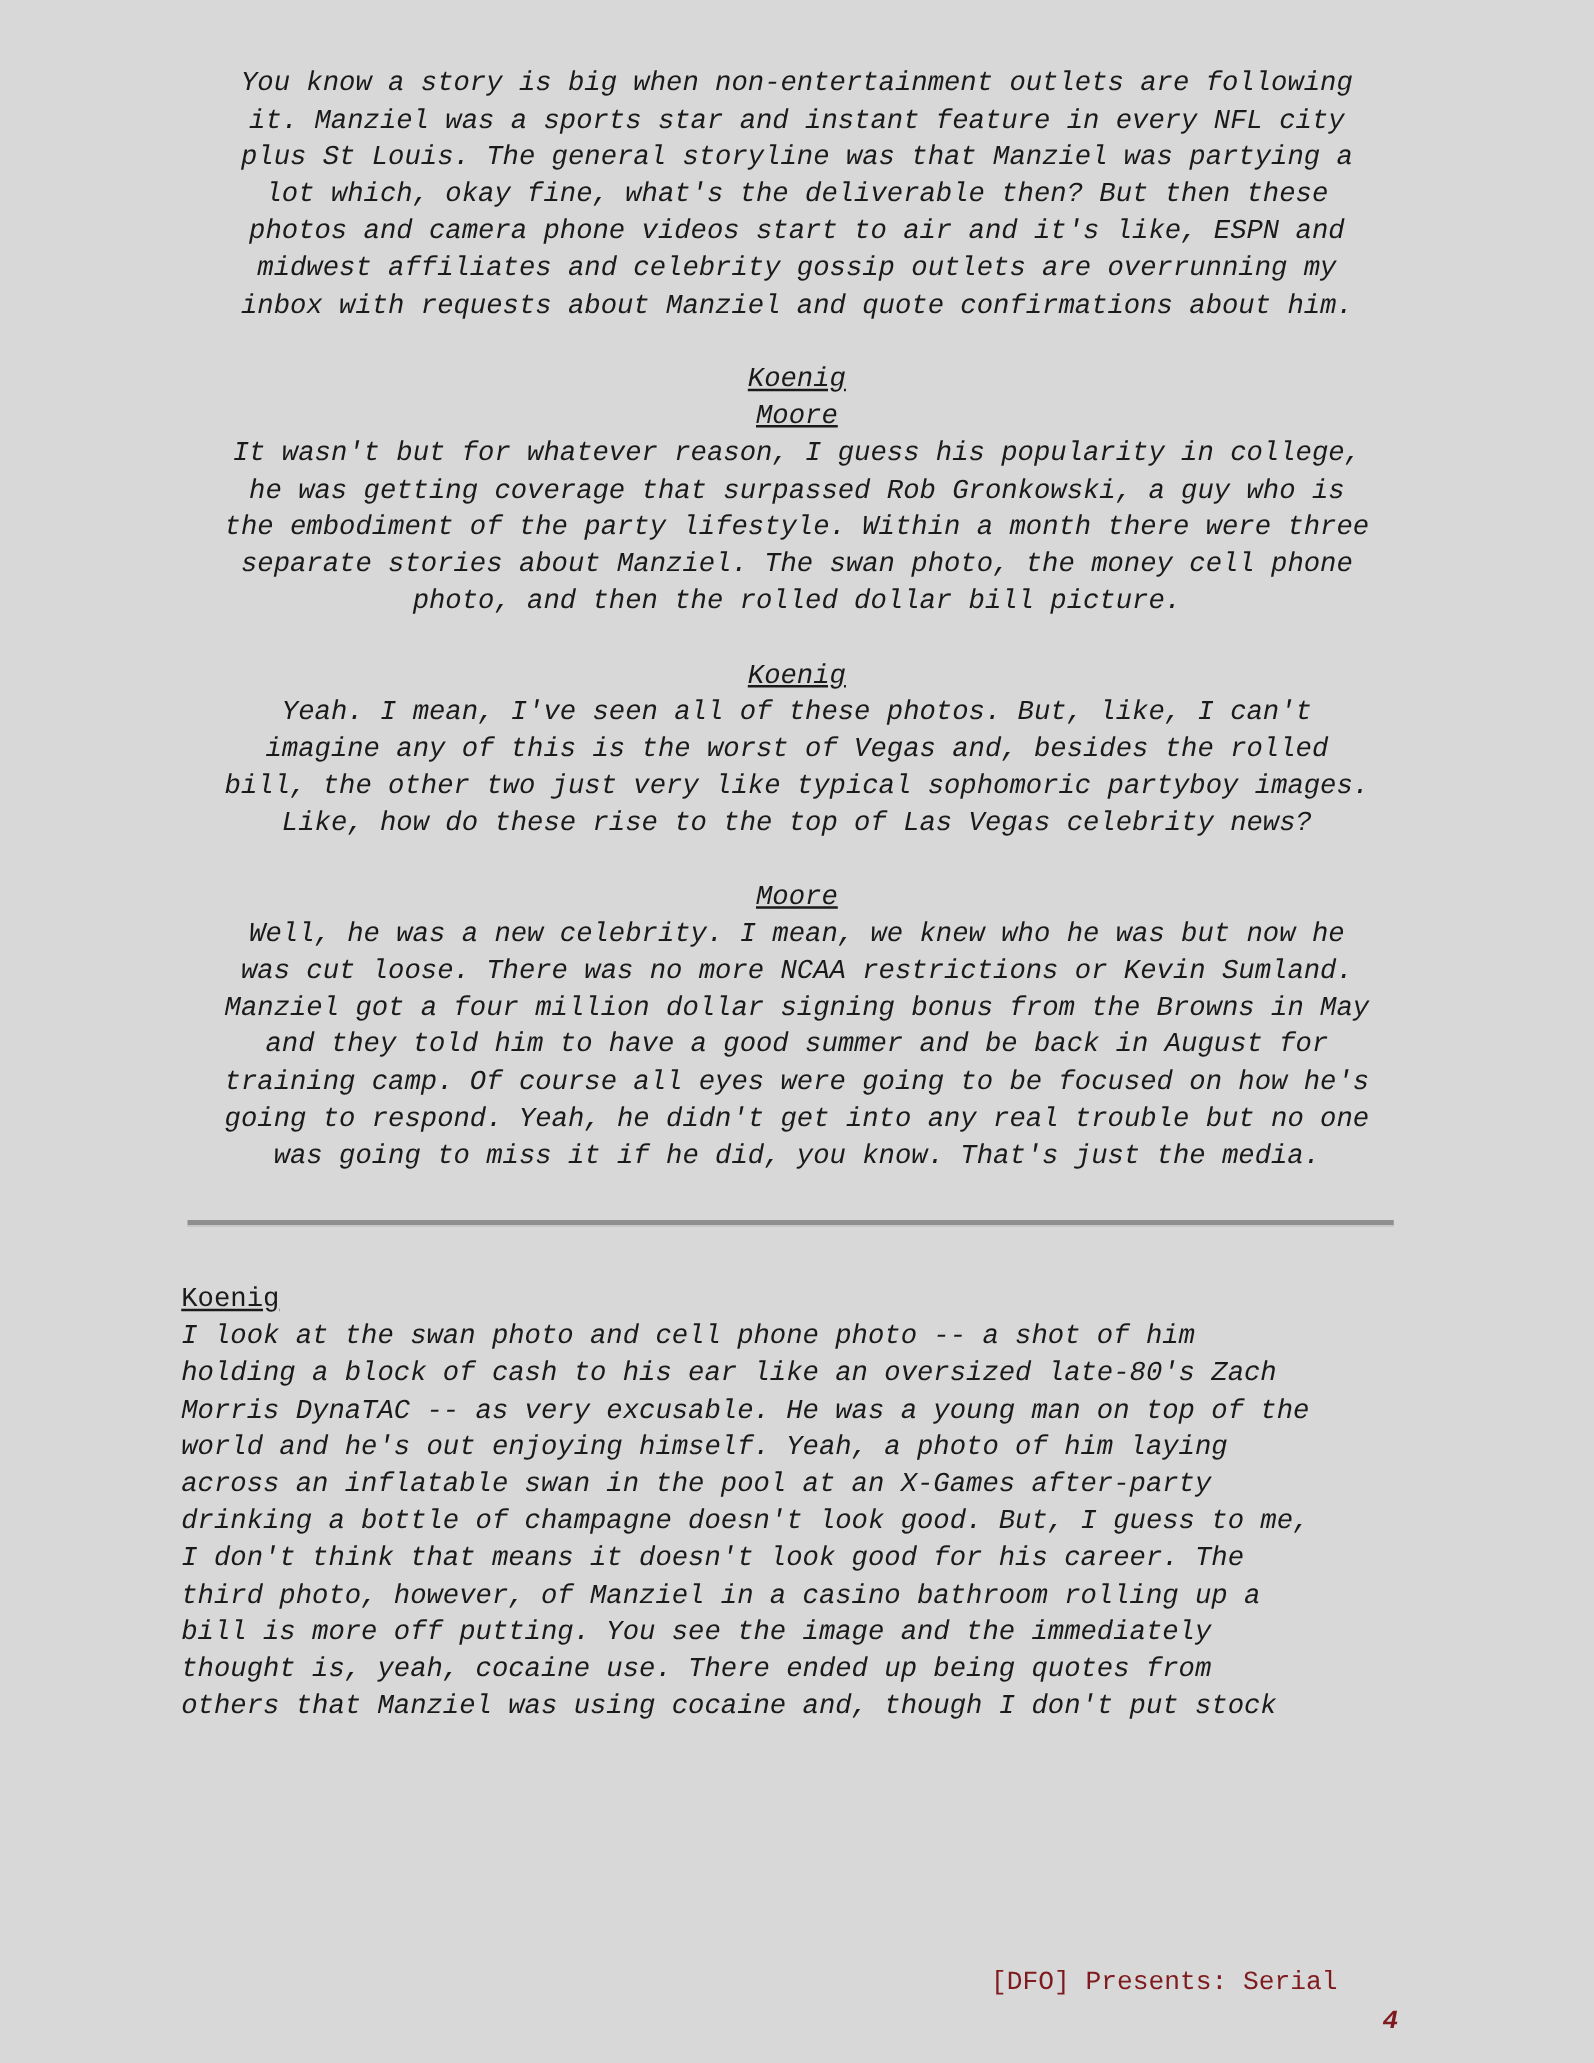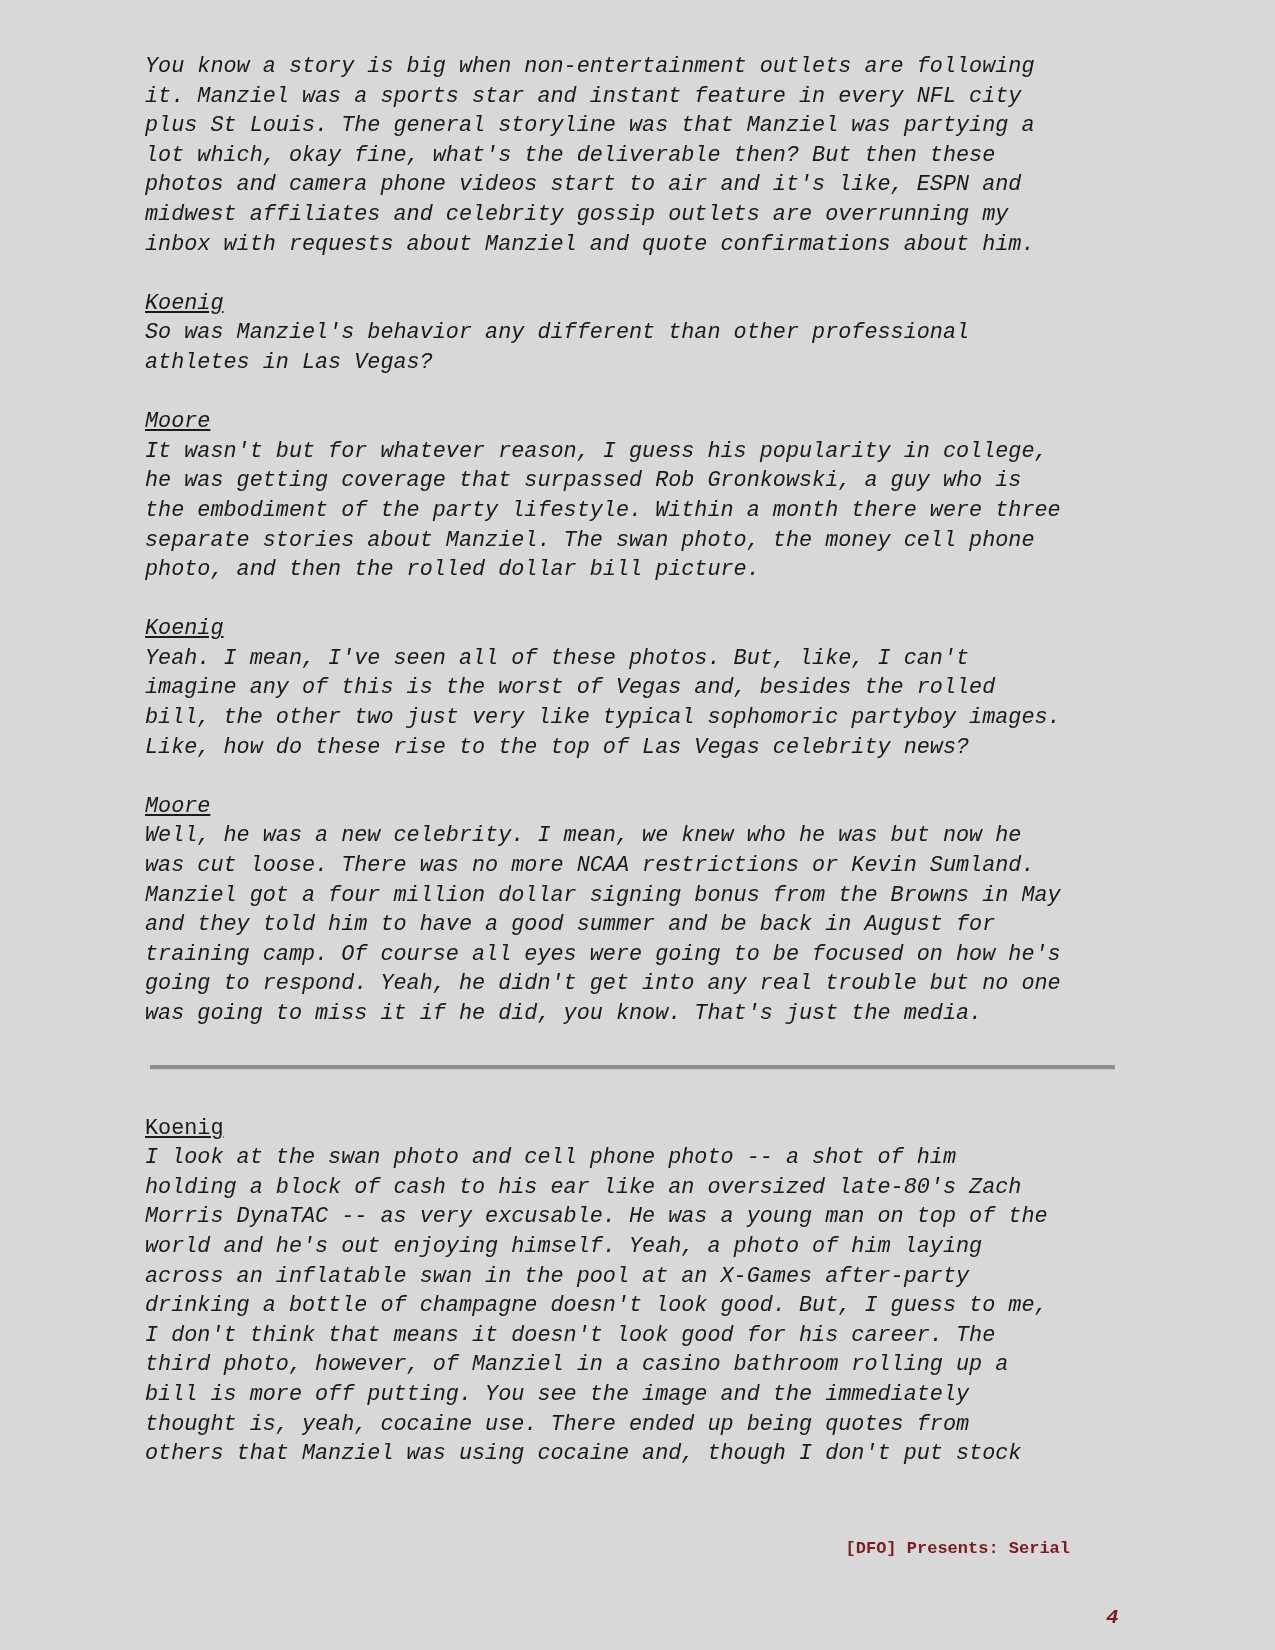--- a/index.html
+++ b/index.html
@@ -28,36 +28,36 @@
     white-space: pre;
     font-style: italic;
   }
   .speaker {
     margin: 0;
     font-size: inherit;
     line-height: inherit;
     font-weight: normal;
     text-decoration: underline;
   }
-  .italic { font-style: italic; }
+  .italic { font-style: italic; text-align: center; }
   .divider {
     border: none;
     margin: 36px 0 44px 5px;
     width: 965px;
     height: 4px;
     background: #8f8f8f;
     border-bottom: 1px solid #c8c8c8;
   }
   .footer-credit {
     position: absolute;
-    top: 1536px;
+    top: 1574px;
     right: 205px;
-    font-size: 17px;
+    font-size: 21px;
     line-height: 26px;
-    font-weight: bold;
+    font-weight: normal;
     color: var(--accent-color, #7d1b1e);
     white-space: pre;
   }
   .page-number {
     position: absolute;
     top: 1605px;
     left: 1106px;
     font-size: 21px;
     line-height: 26px;
     font-weight: bold;
@@ -73,22 +73,20 @@
   <p class="para italic">You know a story is big when non-entertainment outlets are following
 it. Manziel was a sports star and instant feature in every NFL city
 plus St Louis. The general storyline was that Manziel was partying a
 lot which, okay fine, what's the deliverable then? But then these
 photos and camera phone videos start to air and it's like, ESPN and
 midwest affiliates and celebrity gossip outlets are overrunning my
 inbox with requests about Manziel and quote confirmations about him.</p>
 
   <section>
     <h2 class="speaker italic">Koenig</h2>
-    <p class="para italic">So was Manziel's behavior any different than other professional
-athletes in Las Vegas?</p>
   </section>
 
   <section>
     <h2 class="speaker italic">Moore</h2>
     <p class="para italic">It wasn't but for whatever reason, I guess his popularity in college,
 he was getting coverage that surpassed Rob Gronkowski, a guy who is
 the embodiment of the party lifestyle. Within a month there were three
 separate stories about Manziel. The swan photo, the money cell phone
 photo, and then the rolled dollar bill picture.</p>
   </section>

